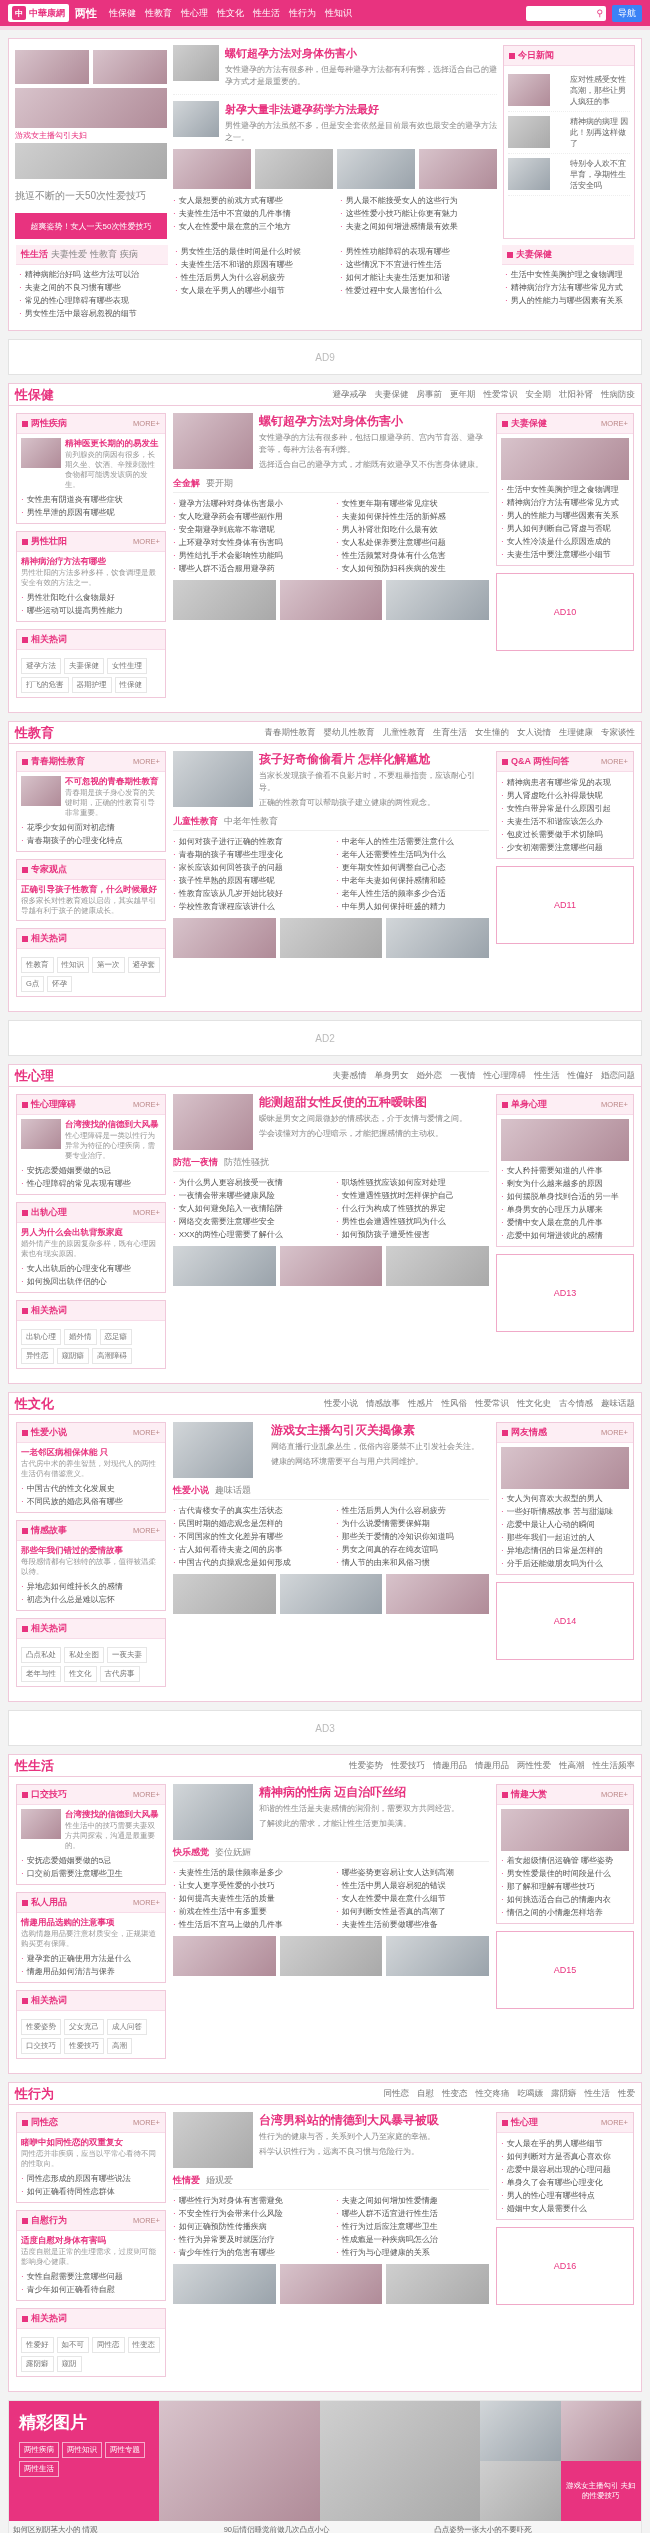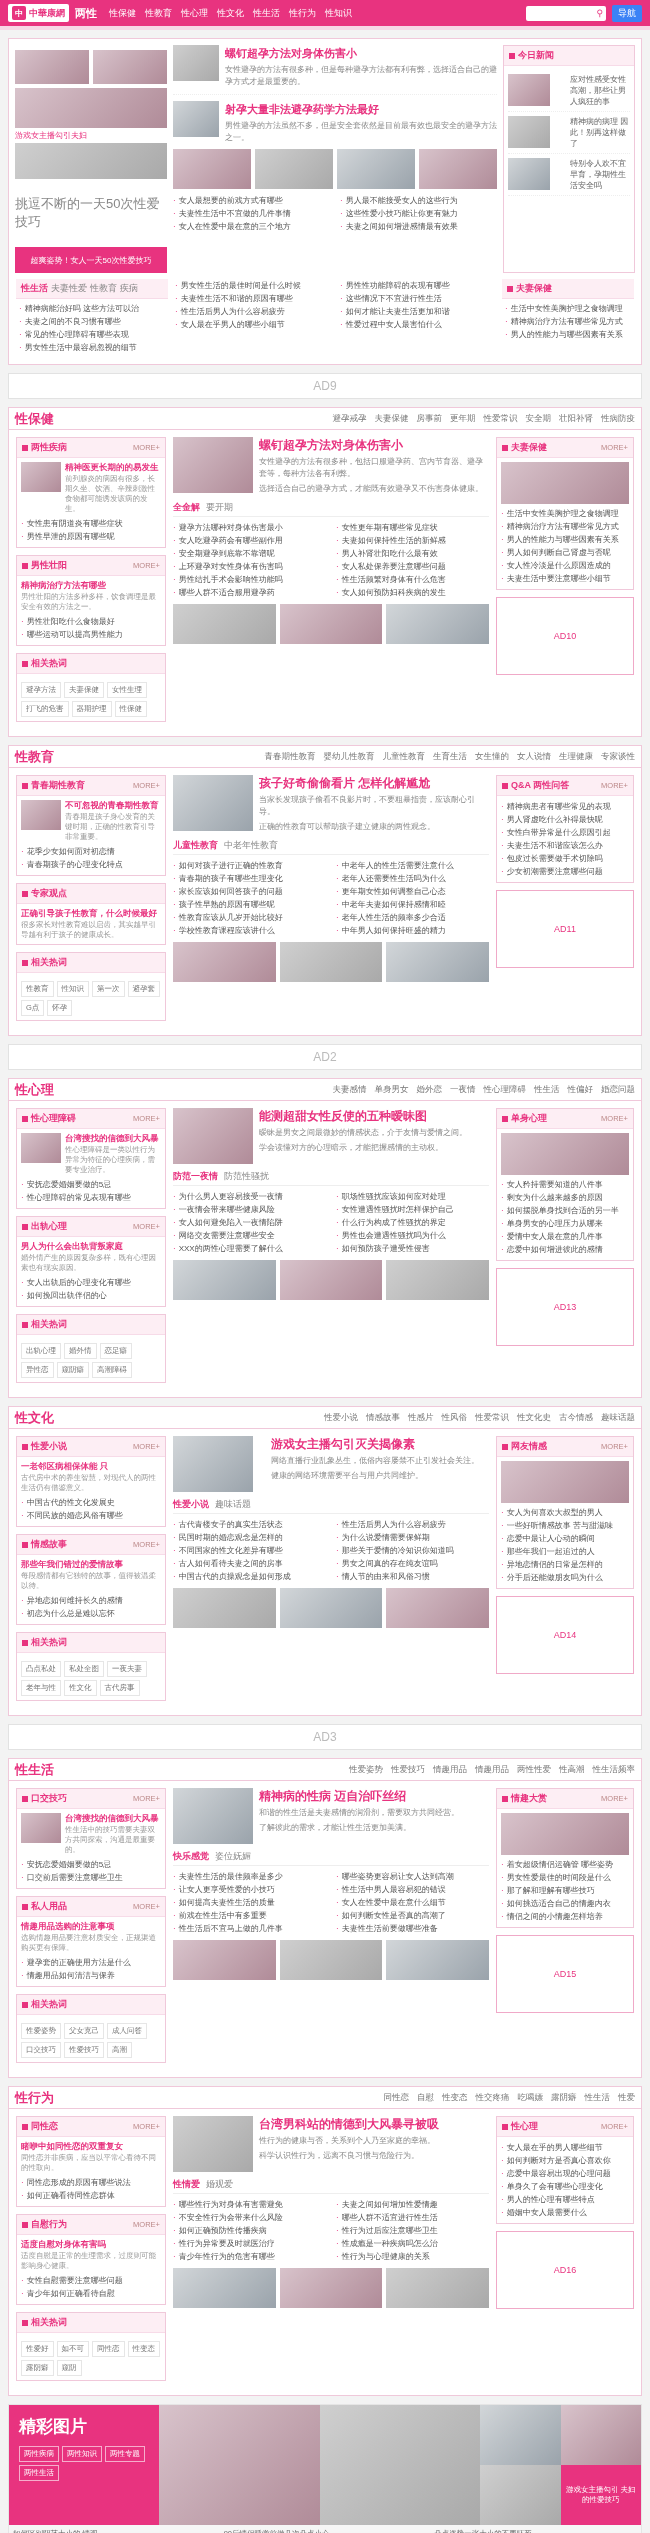--- a/index.html
+++ b/index.html
@@ -55,23 +55,23 @@
     height:22px; padding:0 6px; gap:8px; background:#fff;
   }
   .sec-title {
     color:#e8337f; font-size:13px; font-weight:bold; white-space:nowrap;
   }
   .sec-links { display:flex; gap:8px; font-size:8.5px; color:#777; margin-left:auto; }
   .sec-links span { white-space:nowrap; }
 
   
   .adbar {
-    border:1px solid #e2e2e2; background:#fff; height:26px;
+    border:1px solid #e2e2e2; background:#fff; height:36px;
     display:flex;align-items:center;justify-content:center;
-    color:#bbb; font-size:12px; margin-top:8px;
+    color:#bbb; font-size:10px; margin-top:8px;
   }
 
   
   .cols { display:flex; gap:7px; padding:7px; }
   .col-l { width:150px; }
   .col-m { flex:1; }
   .col-r { width:138px; }
 
   .box { border:1px solid #f0c8da; margin-bottom:7px; }
   .box-h {
@@ -165,21 +165,21 @@
   <div class="hero">
 
     <div class="hero-l">
       <div class="imgrow">
         <div class="ph2" style="height:34px"></div>
         <div class="ph2" style="height:34px"></div>
       </div>
       <div class="thumb ph2" style="height:40px;margin-top:4px"></div>
       <div style="font-size:8px;color:#e8337f;padding:2px 0">游戏女主播勾引夫妇</div>
       <div class="thumb ph" style="height:36px"></div>
-      <div style="font-size:13px;color:#888;padding:16px 0">挑逗不断的一天50次性爱技巧</div>
+      <div style="font-size:10px;color:#888;padding:10px 0">挑逗不断的一天50次性爱技巧</div>
       <div class="hero-banner">超爽姿势！女人一天50次性爱技巧</div>
     </div>
 
     <div class="hero-m">
       <div style="display:flex;gap:6px">
         <div class="ph" style="width:46px;height:36px;flex:none"></div>
         <div>
           <div class="feature-title" style="font-size:11px">螺钉超孕方法对身体伤害小</div>
           <div class="feature-sub">女性避孕的方法有很多种，但是每种避孕方法都有利有弊，选择适合自己的避孕方式才是最重要的。</div>
         </div>

